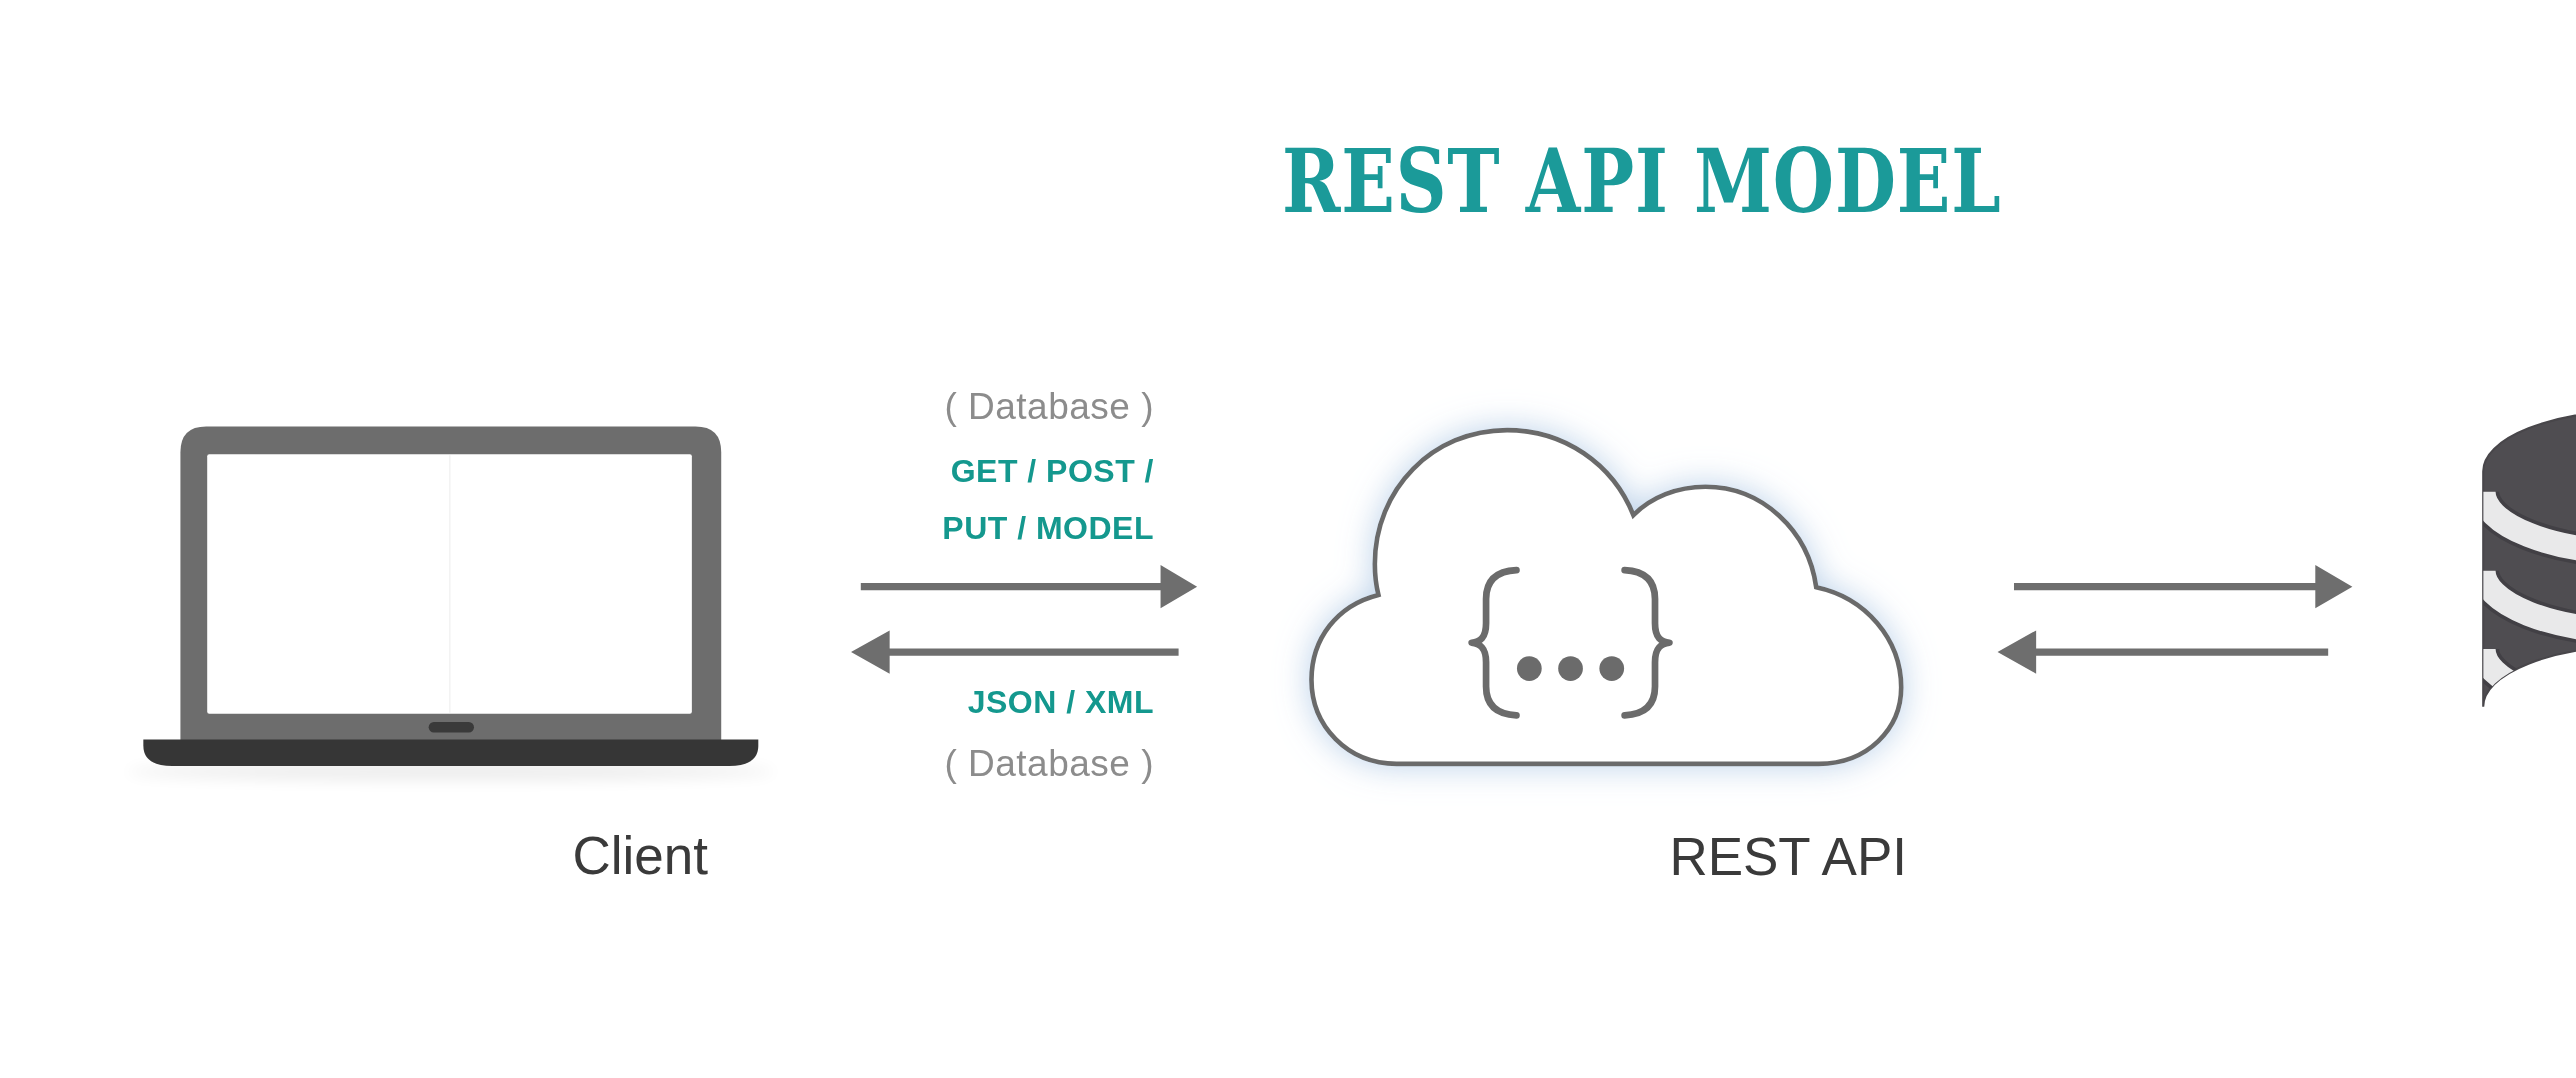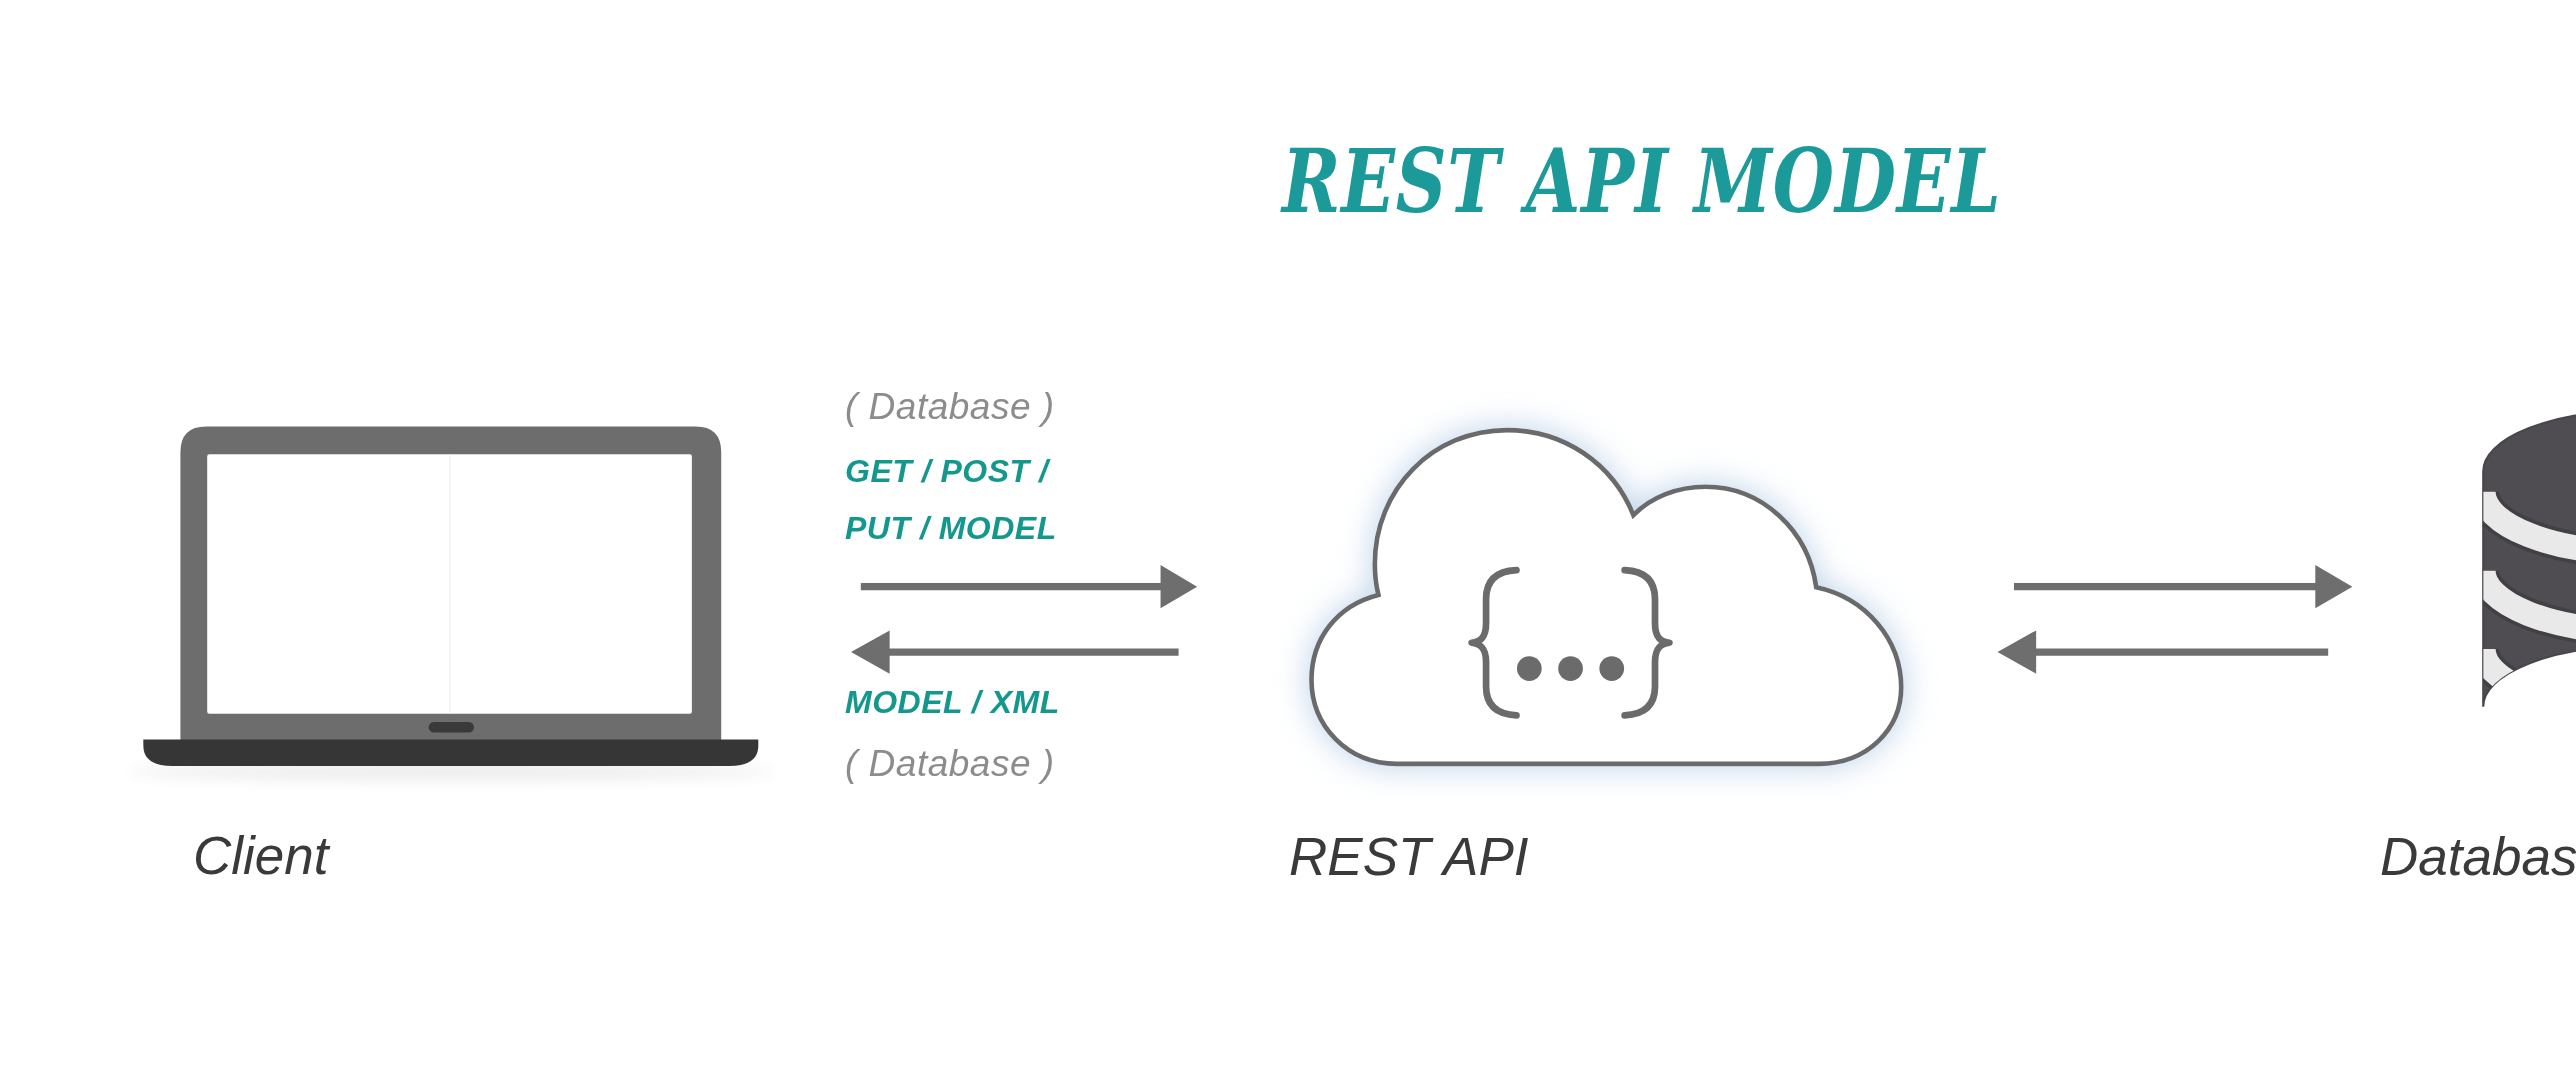--- a/index.html
+++ b/index.html
@@ -12,23 +12,22 @@
     font-family: "Liberation Sans", sans-serif;
   }
   .svg-layer {
     position: absolute;
     left: 0; top: 0;
     width: 2933px;
     height: 1078px;
   }
   .txt {
     position: absolute;
-    text-align: left;
+    text-align: right;
     white-space: nowrap;
-    font-style: italic;
   }
   .diagram-title {
     left: 1192px; top: 135px; width: 721px;
     font-family: "DejaVu Serif", "Liberation Serif", serif;
     font-weight: bold;
     font-size: 88px;
     line-height: 93px;
     color: #1b9a99;
   }
   .diagram-title .squeeze {
@@ -134,21 +133,21 @@
     </g>
   </svg>
 
   <div class="txt diagram-title">
     <span class="squeeze">REST API MODEL</span>
   </div>
 
   <div class="txt annotation request-annotation">( Database )</div>
   <div class="txt flow-teal methods-line1">GET / POST /</div>
   <div class="txt flow-teal methods-line2">PUT / MODEL</div>
-  <div class="txt flow-teal formats-line">MODEL / XML</div>
+  <div class="txt flow-teal formats-line">JSON / XML</div>
   <div class="txt annotation response-annotation">( Database )</div>
 
   <div class="txt node-label client-label">Client</div>
   <div class="txt node-label api-label">REST API</div>
   <div class="txt node-label database-label">Database</div>
 
 </div>
 
 
 </body></html>

